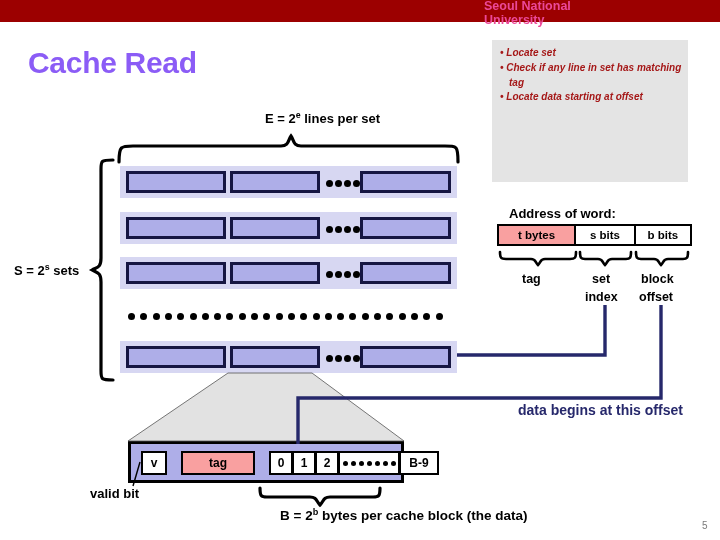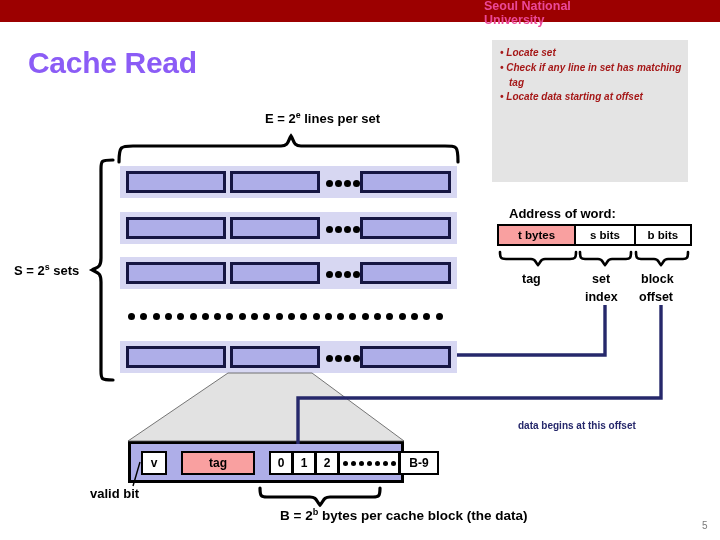--- a/index.html
+++ b/index.html
@@ -47,21 +47,21 @@
 
   
   .lbl{position:absolute;color:#000;font-weight:bold;}
   sup{font-size:0.68em;vertical-align:super;line-height:0;}
 
   #e-lines-label{left:265px;top:111px;font-size:13px;}
   #s-sets-label{left:14px;top:263px;font-size:13px;}
   #addr-title{left:497px;top:206px;font-size:13px;margin-left:12px;}
   #valid-bit-label{left:90px;top:486px;font-size:13px;}
   #bcap-label{left:280px;top:508px;font-size:13.5px;}
-  #offset-note{left:518px;top:420px;font-size:10px;color:#26286b;font-weight:bold;}
+  #offset-note{left:518px;top:402px;font-size:14px;color:#26286b;font-weight:bold;}
   #slide-number{left:702px;top:520px;font-size:10px;color:#7a7a7a;font-weight:normal;}
 
   .brace-lbl{position:absolute;font-size:12.5px;font-weight:bold;color:#000;}
   #lbl-tag{left:522px;top:272px;}
   #lbl-set{left:592px;top:272px;}
   #lbl-index{left:585px;top:290px;}
   #lbl-block{left:641px;top:272px;}
   #lbl-offset{left:639px;top:290px;}
 
   

